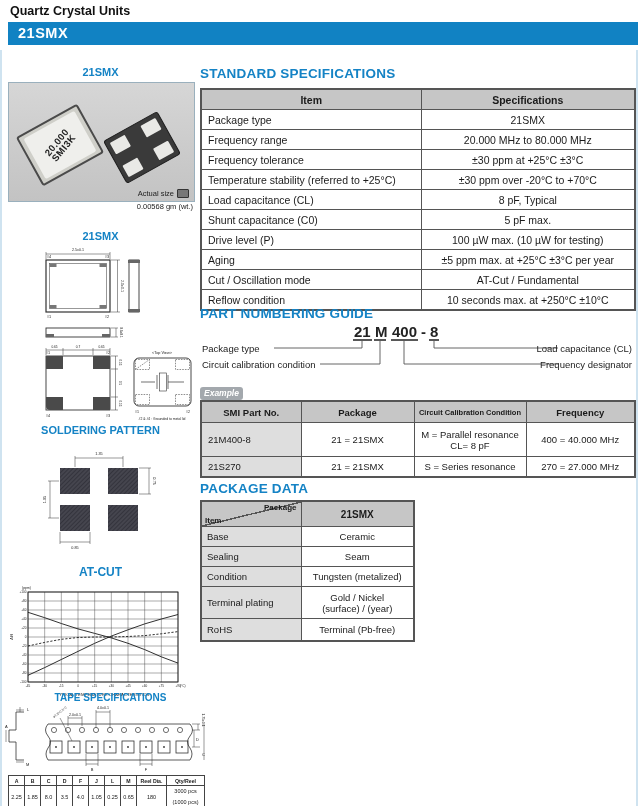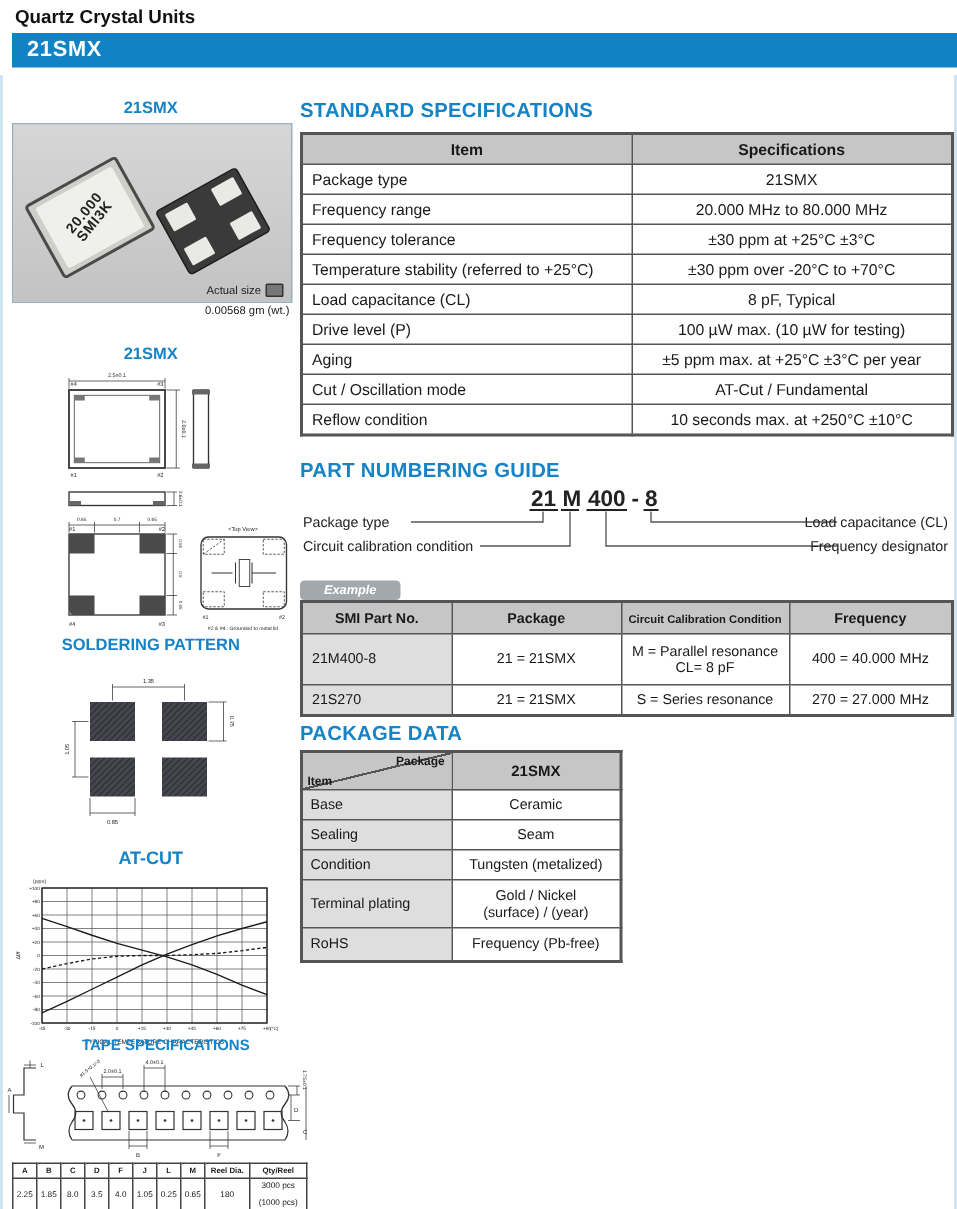--- a/index.html
+++ b/index.html
@@ -43,21 +43,21 @@
   .pk-table th,.pk-table td{border:1px solid #555;padding:1px 3px;}
   .pk-table td.c1{background:#dedede;text-align:left;padding-left:5px;}
   .pk-table td.c2{text-align:center;}
   .diag{position:relative;height:24px;background:#c6c6c6;
         background-image:linear-gradient(to bottom right,transparent calc(50% - .7px),#555 calc(50% - .7px),#555 calc(50% + .7px),transparent calc(50% + .7px));}
   .diag .tr{position:absolute;top:1px;right:4px;font-size:8px;font-weight:bold;}
   .diag .bl{position:absolute;bottom:1px;left:3px;font-size:8px;font-weight:bold;}
   .pk-head{background:#c6c6c6;text-align:center;font-size:10px;}
   .pre{white-space:pre-line;line-height:11px;}
   .badge{left:200px;top:387px;background:#a3a8ad;border-radius:3px;color:#fff;
-         font-size:8.5px;font-style:italic;font-weight:bold;padding:1px 16px 2px;}
+         font-size:8.5px;font-style:italic;font-weight:bold;padding:1px 4px 2px;}
   
   .tape-table{width:196px;border:1px solid #444;font-size:5.5px;}
   .tape-table th,.tape-table td{border:.5px solid #444;padding:0;text-align:center;}
   .tape-table th{height:9px;font-size:5.2px;}
   .tape-table td{height:18px;}
   svg text{font-family:"Liberation Sans","DejaVu Sans",sans-serif;fill:#222;}
   svg .dim{stroke:#333;stroke-width:.5;fill:none;}
   svg .out{stroke:#333;fill:none;}
 </style>
 </head>
@@ -378,20 +378,24 @@
         </tr>
     <tr>
           <td class="item">Temperature stability (referred to +25°C)</td>
           <td class="spec">±30 ppm over -20°C to +70°C</td>
         </tr>
     <tr>
           <td class="item">Load capacitance (CL)</td>
           <td class="spec">8 pF, Typical</td>
         </tr>
     <tr>
+          <td class="item">Shunt capacitance (C0)</td>
+          <td class="spec">5 pF max.</td>
+        </tr>
+    <tr>
           <td class="item">Drive level (P)</td>
           <td class="spec">100 µW max. (10 µW for testing)</td>
         </tr>
     <tr>
           <td class="item">Aging</td>
           <td class="spec">±5 ppm max. at +25°C ±3°C per year</td>
         </tr>
     <tr>
           <td class="item">Cut / Oscillation mode</td>
           <td class="spec">AT-Cut / Fundamental</td>
@@ -489,18 +493,18 @@
           <td class="c1">Condition</td>
           <td class="c2">Tungsten (metalized)</td>
         </tr>
     <tr style="height:32px;">
           <td class="c1">Terminal plating</td>
           <td class="c2 pre">Gold / Nickel
 (surface) / (year)</td>
         </tr>
     <tr style="height:22px;">
           <td class="c1">RoHS</td>
-          <td class="c2">Frequency (Pb-free)</td>
+          <td class="c2">Terminal (Pb-free)</td>
         </tr>
   </tbody>
     </table>
 
 </div>
 
 </body></html>

